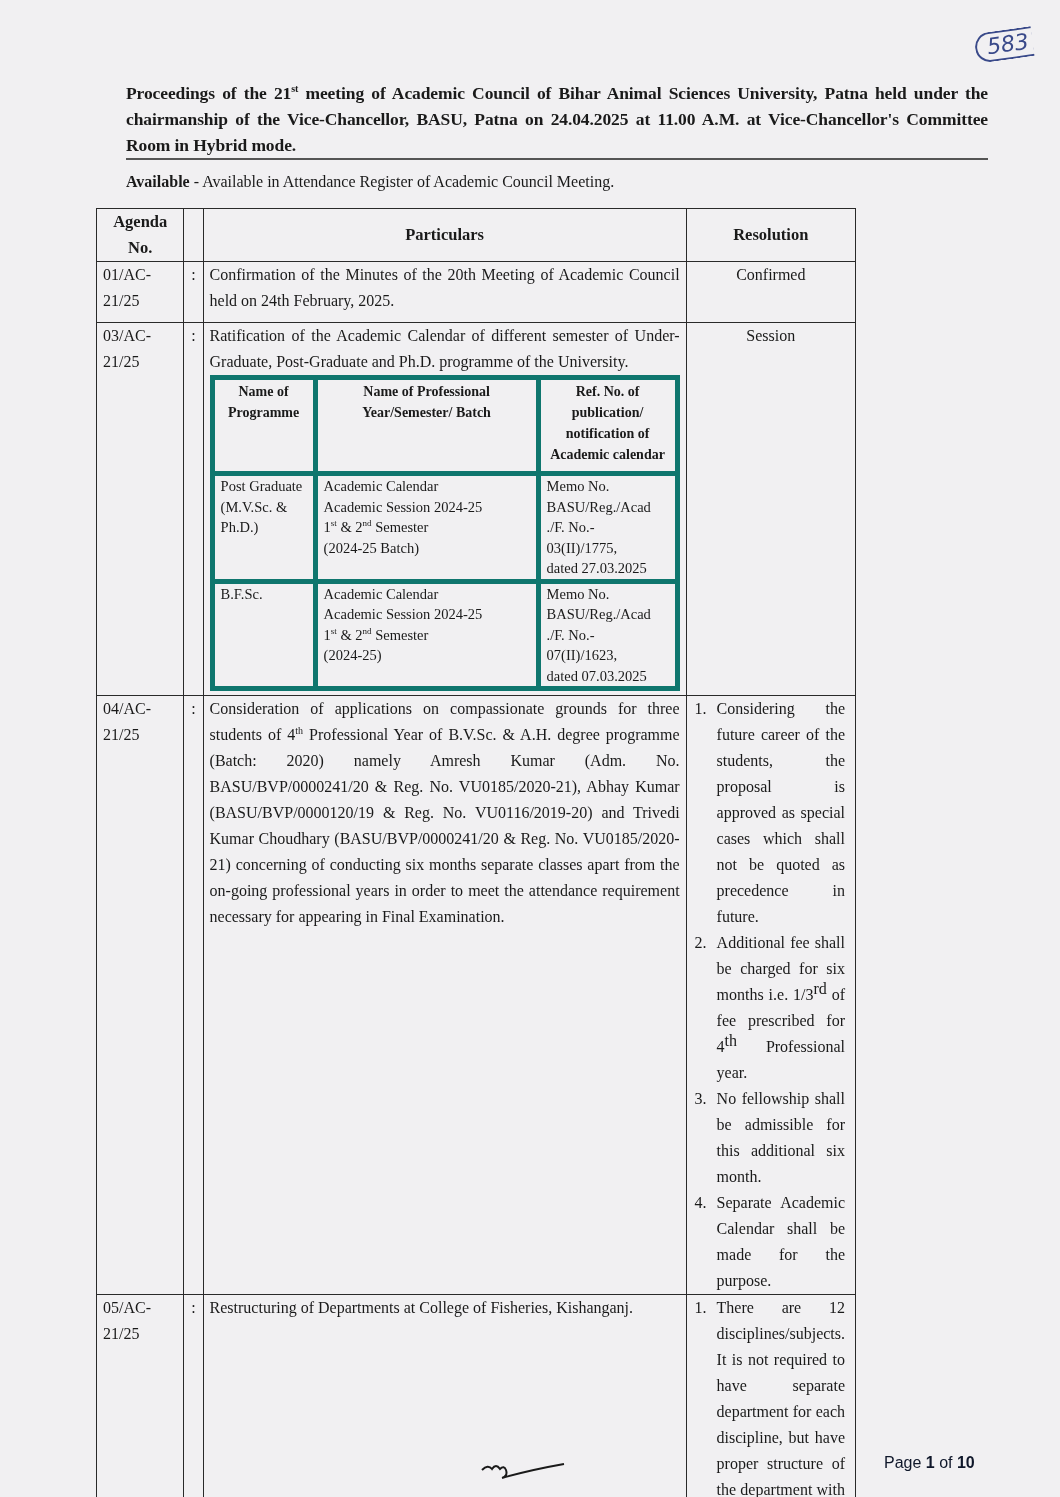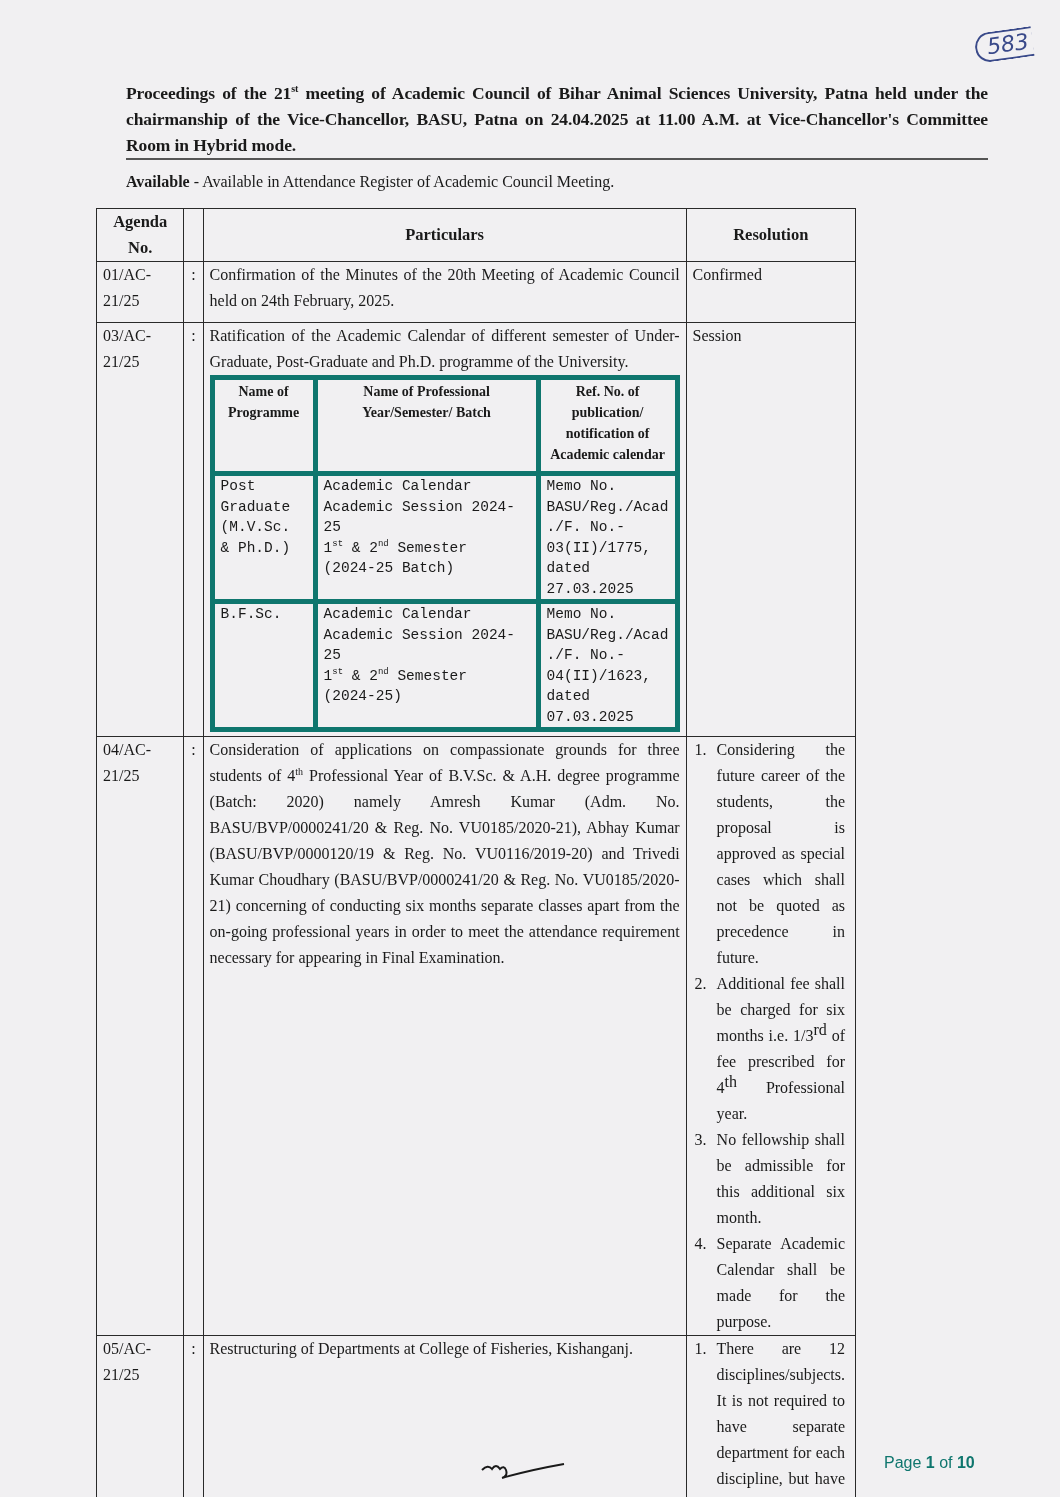--- a/index.html
+++ b/index.html
@@ -76,21 +76,21 @@
       font-weight: bold;
       height: 34px;
       vertical-align: middle;
       text-align: center;
       font-size: 16.5px;
     }
     td.agenda { width: 120px; padding-left: 12px; }
     td.colon { width: 10px; text-align: center; padding: 0 6px; border-left: 1px solid #aaa !important; }
     th.colon { border-left: 1px solid #aaa !important; }
     td.particulars { width: 470px; text-align: justify; padding: 0 8px; }
-    td.resolution { text-align: left; }
+    td.resolution { text-align: center; }
     td.resolution.list { text-align: justify; padding: 0 10px 0 8px; }
     .row1 td { height: 60px; }
     .row2 td { height: 84px; }
     .row4 td { height: 420px; }
     .row5 td { height: 205px; }
 
     table.inner {
       border-collapse: collapse;
       width: 470px;
       margin: 0 0 4px 0;
@@ -105,21 +105,21 @@
     }
     table.inner th {
       font-weight: bold;
       font-size: 14px;
       text-align: center;
       height: auto;
       vertical-align: top;
       padding: 1px 4px 6px 4px;
       line-height: 21px;
     }
-    table.inner td { font-family: Liberation Mono, monospace; }
+    table.inner td { font-family: Liberation Serif, serif; }
     table.inner sup { font-size: 9px; line-height: 0; }
     .c1 { width: 90px; }
     .c2 { width: 210px; }
 
     .particulars sup { font-size: 10px; line-height: 0; }
 
     ol.res {
       margin: 0;
       padding-left: 22px;
       list-style: none;
@@ -142,21 +142,21 @@
       top: 1460px;
       width: 90px;
       height: 20px;
     }
     .footer {
       position: absolute;
       left: 884px;
       top: 1454px;
       font-family: "Liberation Sans", "DejaVu Sans", sans-serif;
       font-size: 16px;
-      color: #0f766e;
+      color: #0f172a;
     }
     .footer b { font-weight: bold; }
   </style>
 </head>
 <body>
 
 <div class="page-stamp">583</div>
 
 <div class="title"><span>Proceedings of the 21</span><sup>st</sup><span> meeting of Academic Council of Bihar Animal Sciences University, Patna held under the chairmanship of the Vice-Chancellor, BASU, Patna on 24.04.2025 at 11.00 A.M. at Vice-Chancellor's Committee Room in Hybrid mode.</span></div>
 <div class="title-rule"></div>
@@ -213,21 +213,21 @@
           <td>
             <div>Academic Calendar</div>
             <div>Academic Session 2024-25</div>
             <div><span>1</span><sup>st</sup><span> &amp; 2</span><sup>nd</sup><span> Semester</span></div>
             <div>(2024-25)</div>
           </td>
           <td>
             <div>Memo No.</div>
             <div>BASU/Reg./Acad</div>
             <div>./F. No.-</div>
-            <div>04(II)/1623,</div>
+            <div>07(II)/1623,</div>
             <div>dated 07.03.2025</div>
           </td>
         </tr>
       </tbody>
           </table>
     </td>
     <td class="resolution">Session</td>
   </tr>
 
   <tr class="row4">

